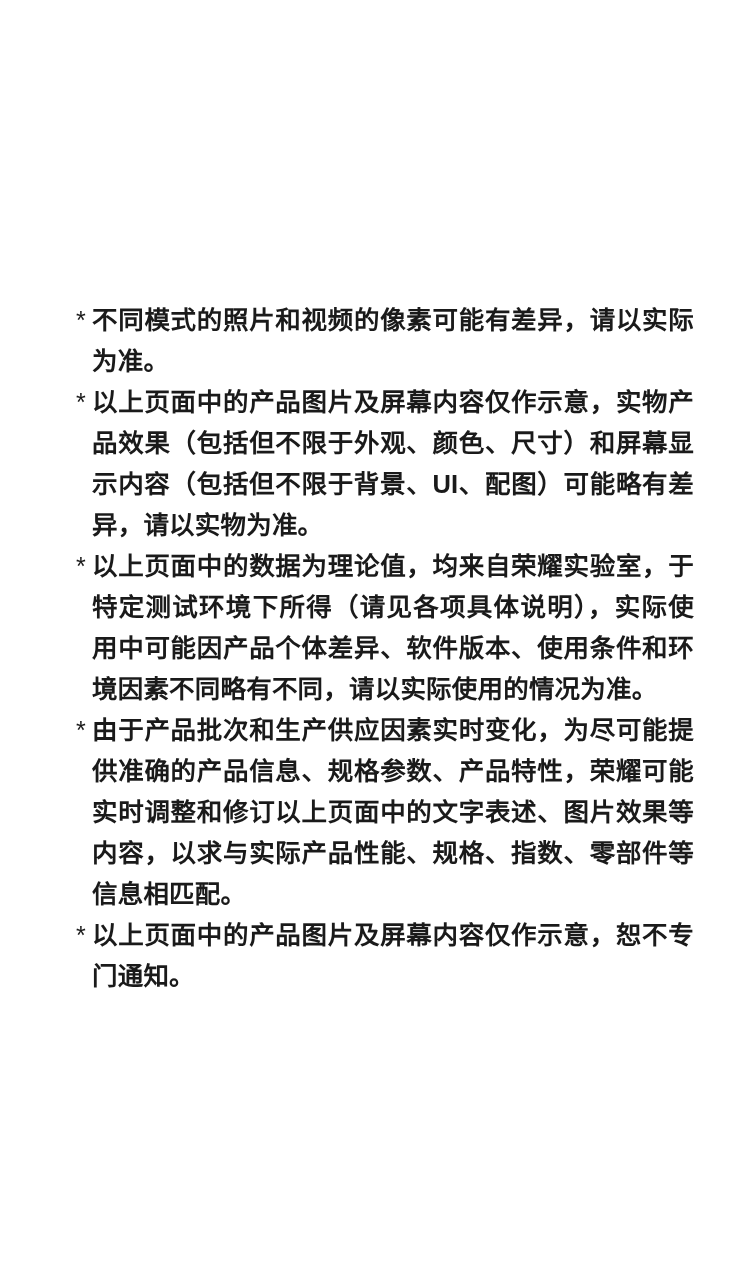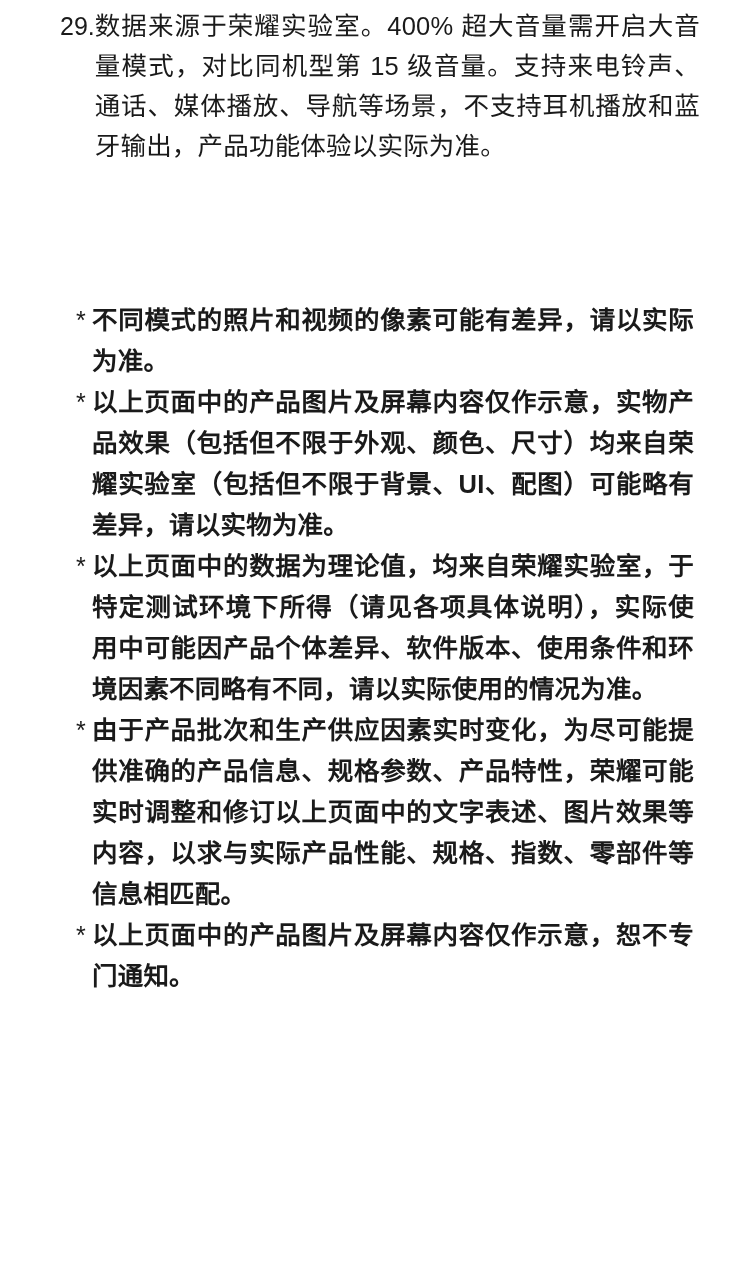--- a/index.html
+++ b/index.html
@@ -78,37 +78,31 @@
     text-align: justify;
     text-justify: inter-character;
     font-weight: bold;
   }
 </style>
 </head>
 <body>
 
 <div class="page">
 
-  <div class="numbered-block">
-    <div class="numbered-item">
-      <span class="marker">29.</span>
-      <span class="body">数据来源于荣耀实验室。400% 超大音量需开启大音量模式，对比同机型第 15 级音量。支持来电铃声、通话、媒体播放、导航等场景，不支持耳机播放和蓝牙输出，产品功能体验以实际为准。</span>
-    </div>
-  </div>
 
   <div class="notes-block">
 
     <div class="note-item">
       <span class="marker">*</span>
       <span class="body">不同模式的照片和视频的像素可能有差异，请以实际为准。</span>
     </div>
 
     <div class="note-item">
       <span class="marker">*</span>
-      <span class="body">以上页面中的产品图片及屏幕内容仅作示意，实物产品效果（包括但不限于外观、颜色、尺寸）均来自荣耀实验室（包括但不限于背景、UI、配图）可能略有差异，请以实物为准。</span>
+      <span class="body">以上页面中的产品图片及屏幕内容仅作示意，实物产品效果（包括但不限于外观、颜色、尺寸）和屏幕显示内容（包括但不限于背景、UI、配图）可能略有差异，请以实物为准。</span>
     </div>
 
     <div class="note-item">
       <span class="marker">*</span>
       <span class="body">以上页面中的数据为理论值，均来自荣耀实验室，于特定测试环境下所得（请见各项具体说明），实际使用中可能因产品个体差异、软件版本、使用条件和环境因素不同略有不同，请以实际使用的情况为准。</span>
     </div>
 
     <div class="note-item">
       <span class="marker">*</span>
       <span class="body">由于产品批次和生产供应因素实时变化，为尽可能提供准确的产品信息、规格参数、产品特性，荣耀可能实时调整和修订以上页面中的文字表述、图片效果等内容，以求与实际产品性能、规格、指数、零部件等信息相匹配。</span>

